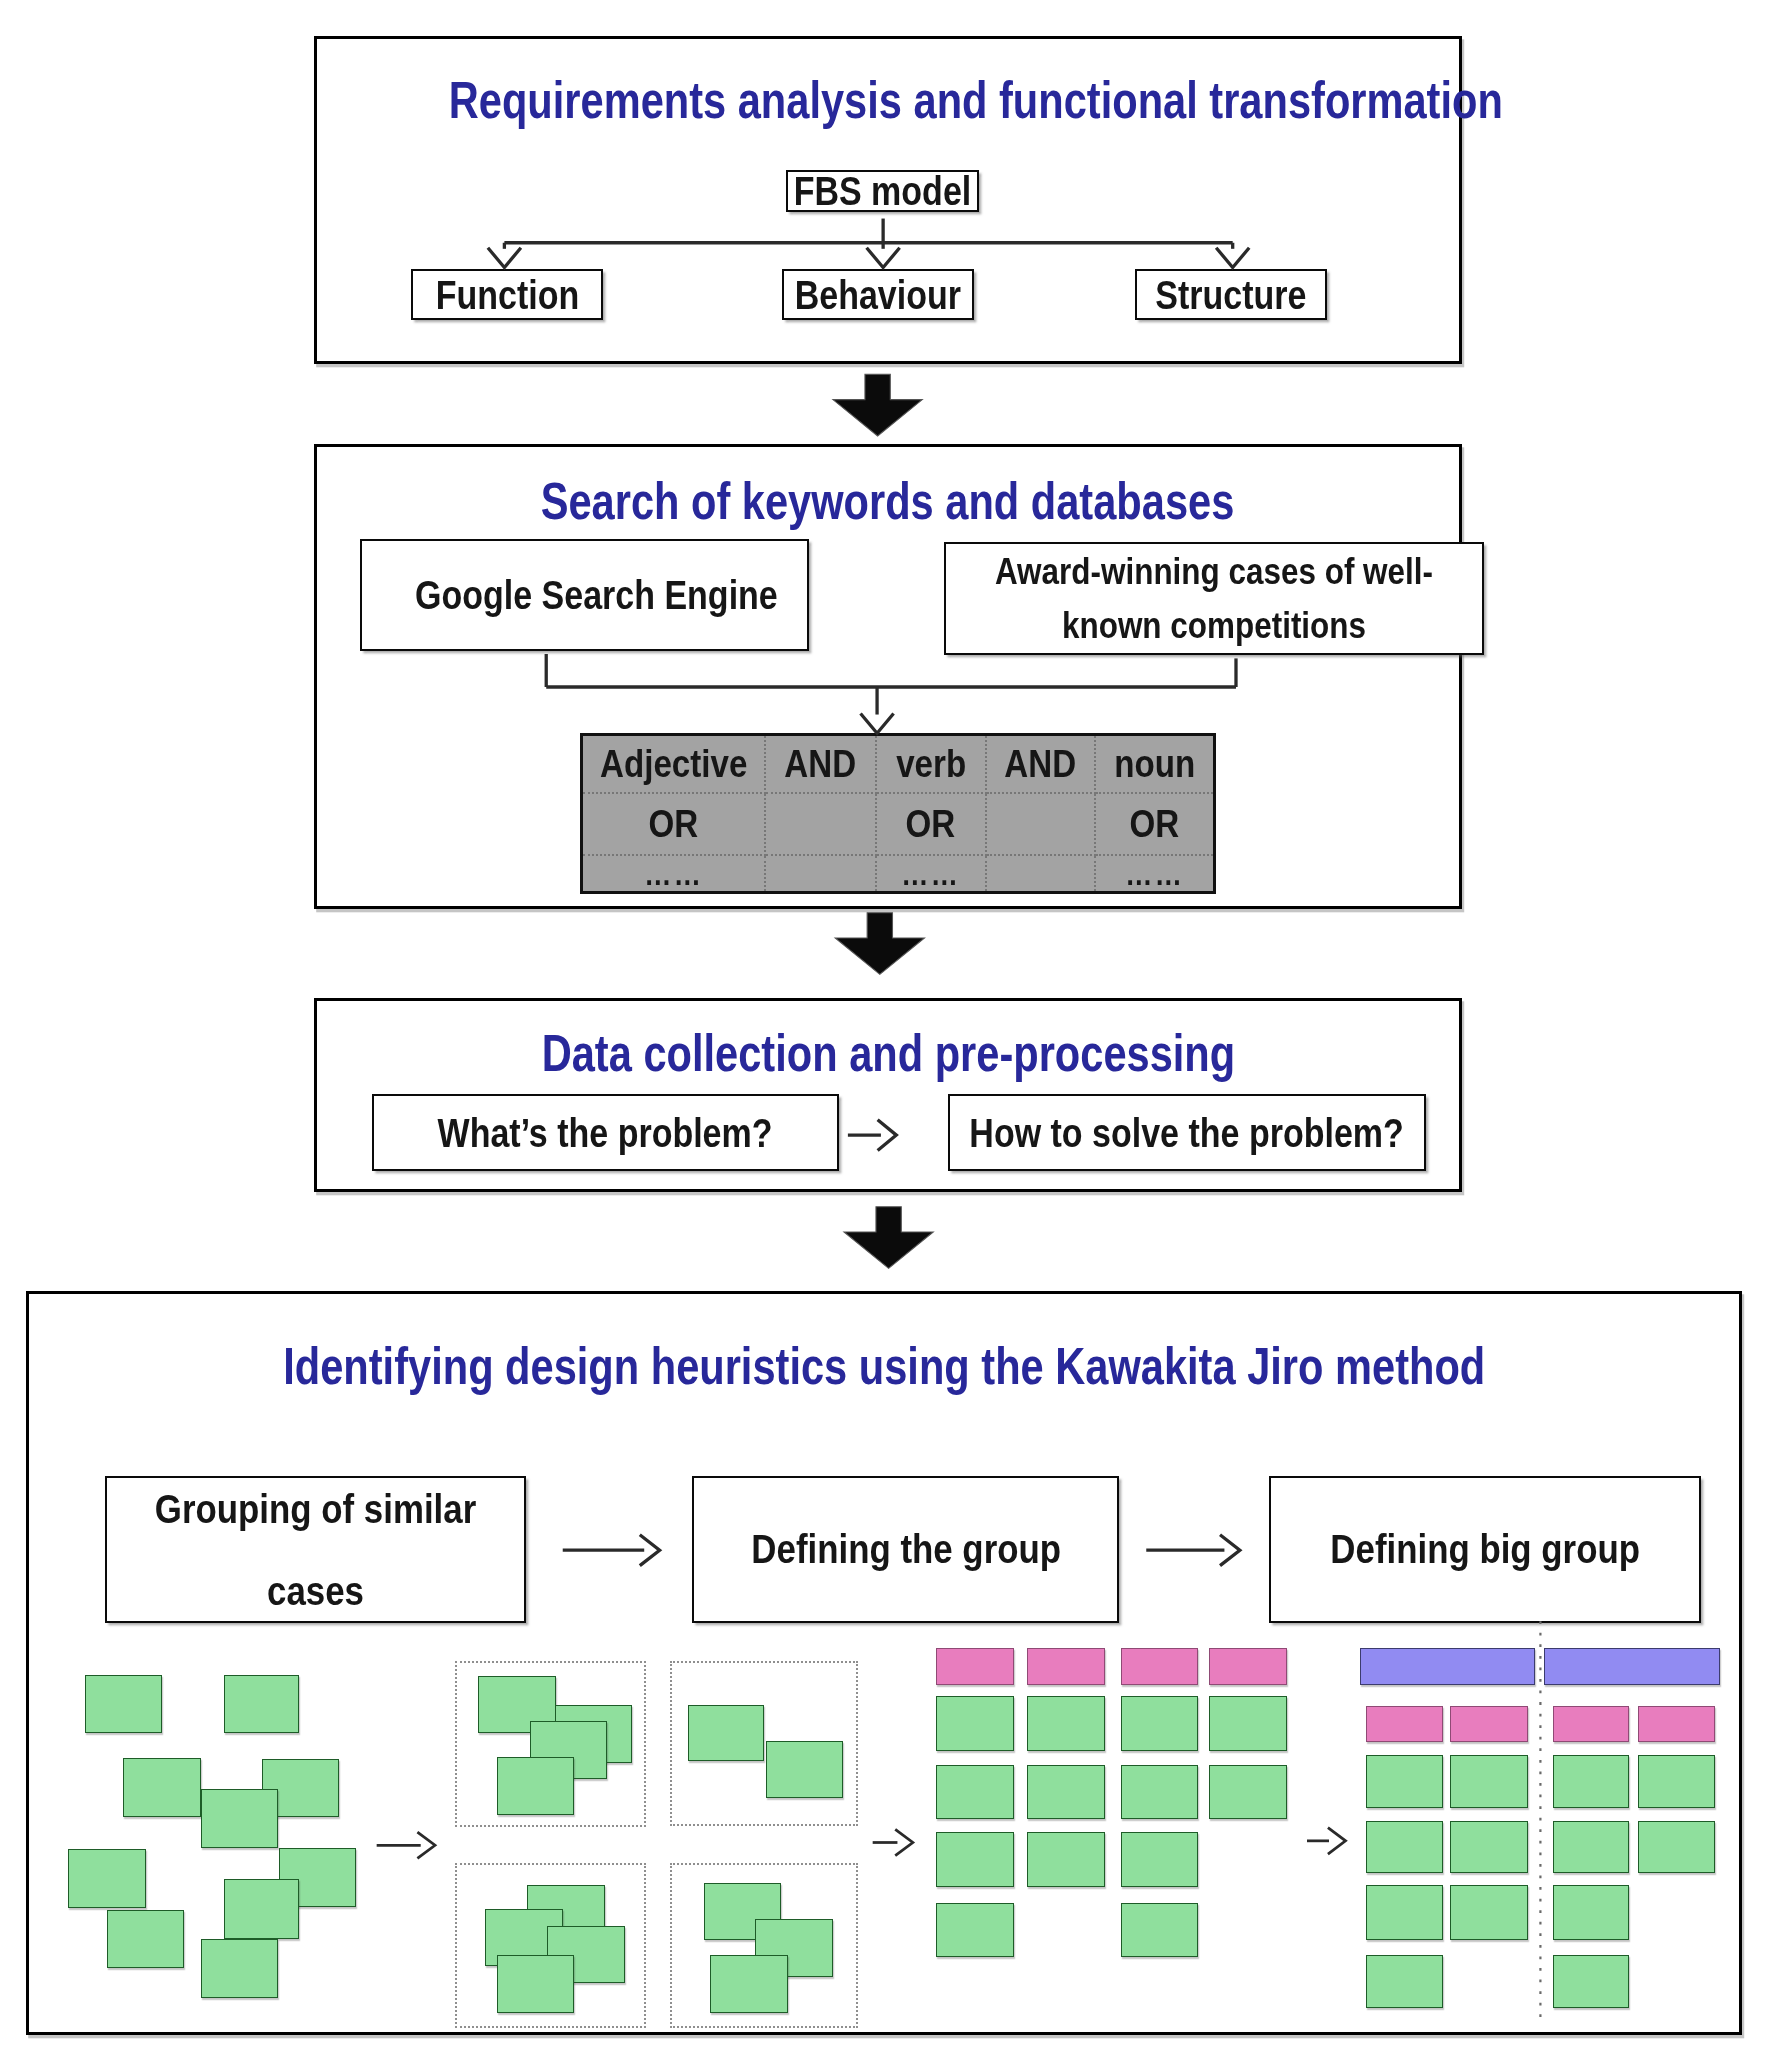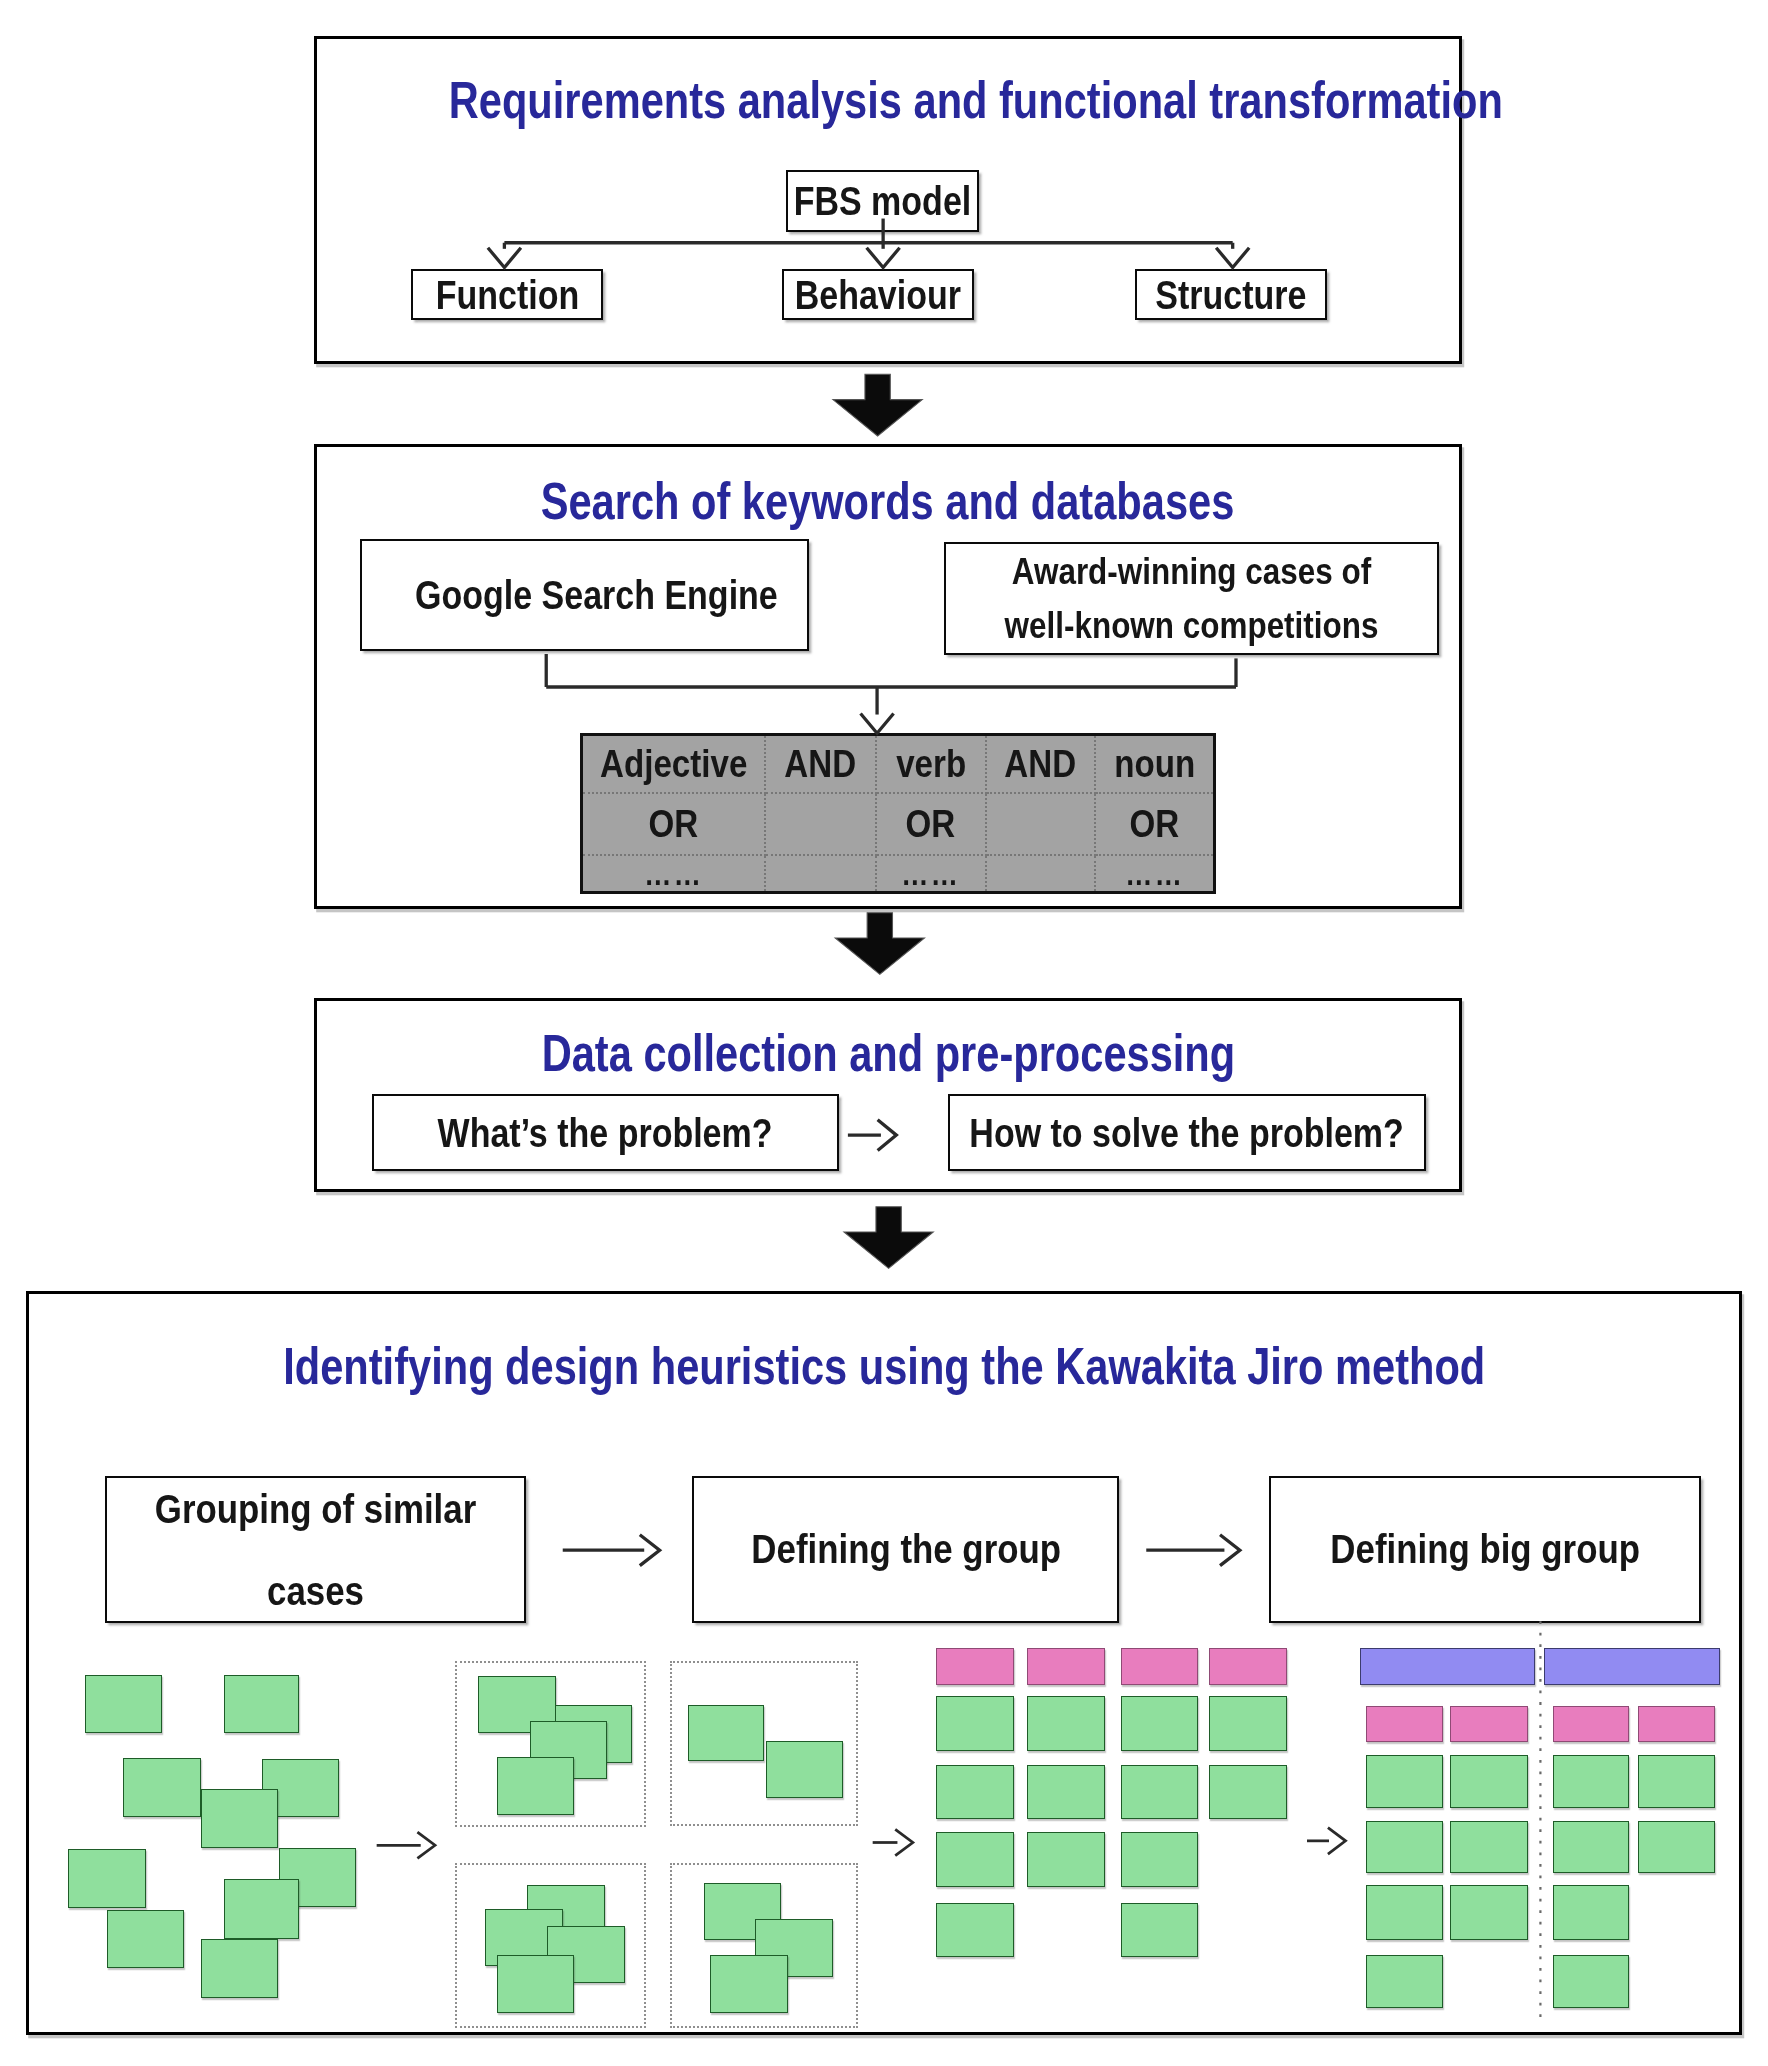--- a/index.html
+++ b/index.html
@@ -65,42 +65,42 @@
 </style>
 </head>
 <body>
 
 <div id="canvas">
 
   <div class="sec" style="left:314px; top:36px; width:1148px; height:328px;">
     <div class="sec-title" style="top:33px;">
       <span>Requirements analysis and functional transformation</span>
     </div>
-    <div class="wbox" style="left:469px; top:131px; width:193px; height:62px;">
+    <div class="wbox" style="left:469px; top:131px; width:193px; height:42px;">
       <span class="lbl">FBS model</span>
     </div>
     <div class="wbox" style="left:94px; top:230px; width:192px; height:51px;">
       <span class="lbl">Function</span>
     </div>
     <div class="wbox" style="left:465px; top:230px; width:192px; height:51px;">
       <span class="lbl">Behaviour</span>
     </div>
     <div class="wbox" style="left:818px; top:230px; width:192px; height:51px;">
       <span class="lbl">Structure</span>
     </div>
   </div>
 
   <div class="sec" style="left:314px; top:444px; width:1148px; height:465px;">
     <div class="sec-title" style="top:26.4px;">
       <span>Search of keywords and databases</span>
     </div>
     <div class="wbox" style="left:43px; top:92px; width:449px; height:112px;padding-left:24px;">
       <span class="lbl">Google Search Engine</span>
     </div>
-    <div class="wbox" id="src-award" style="left:627px; top:95px; width:495px; height:113px;">
+    <div class="wbox" id="src-award" style="left:627px; top:95px; width:540px; height:113px;">
       <span class="lbl wrap" style="width:518px;">Award-winning cases of well-known competitions</span>
     </div>
 
     <div class="ktable" style="left:263px; top:286px; width:636px; height:161px;">
       <div class="kcell bR bB">
           <span class="lbl">Adjective</span>
         </div>
       <div class="kcell bR bB red">
           <span class="lbl">AND</span>
         </div>

